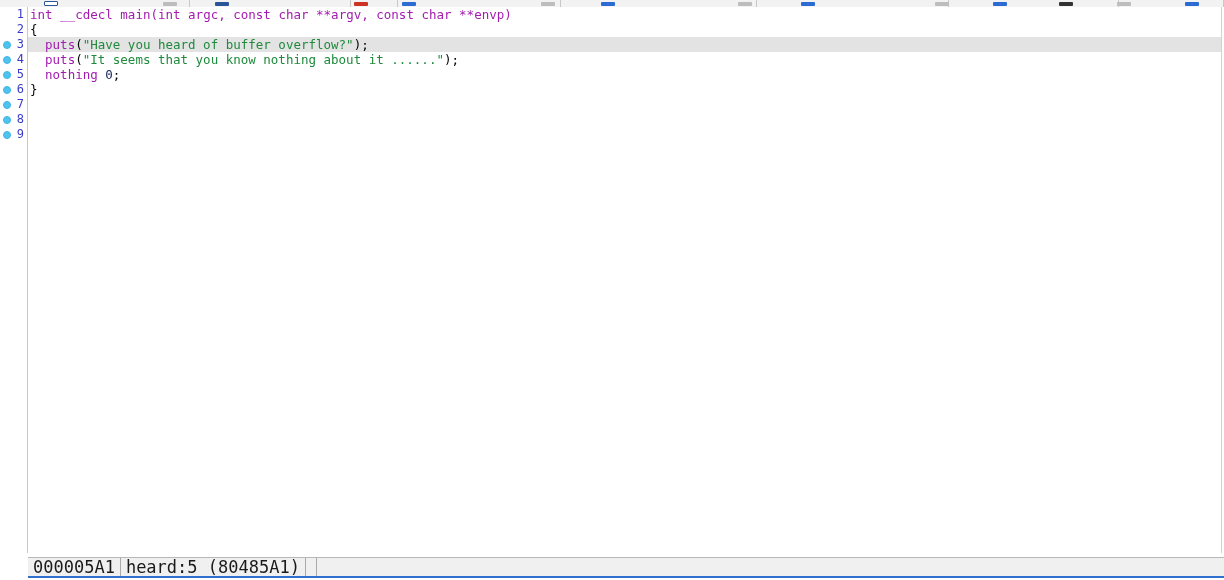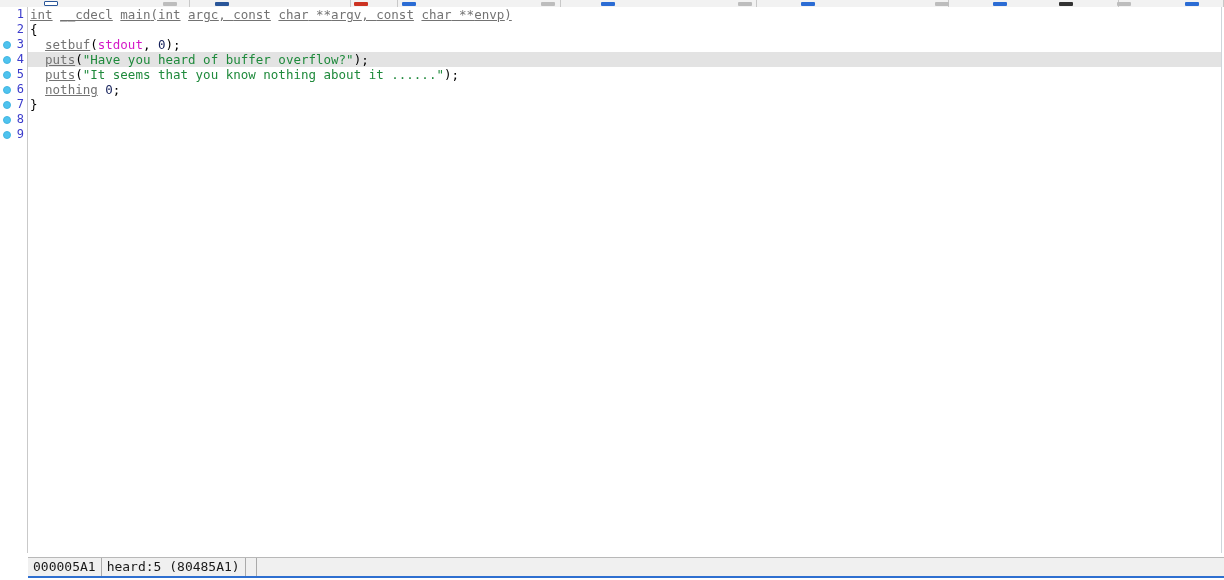--- a/index.html
+++ b/index.html
@@ -110,21 +110,21 @@
     font-family: "DejaVu Sans Mono", "Liberation Mono", monospace;
     font-size: 12.5px;
     padding-left: 2px;
     color: #000000;
   }
   .code-line.current {
     background: #e3e3e3;
   }
 
   
-  .t-kw    { color: #737373; text-decoration: underline; }
+  .t-kw    { color: #a21caf; }
   .t-str   { color: #1f8a3c; }          
   .t-num   { color: #14205a; }          
   .t-var   { color: #d419c8; }          
   .t-punc  { color: #000000; }
   .t-plain { color: #000000; }
 
   
   .edge-rail {
     position: absolute;
     top: 7px;
@@ -154,21 +154,21 @@
     height: 21px;
     background: #f0f0f0;
     border-top: 1px solid #b8b8b8;
     border-bottom: 2px solid #2e6fd0;
     box-sizing: border-box;
     display: flex;
     align-items: center;
   }
   .status-cell {
     font-family: "DejaVu Sans Mono", "Liberation Mono", monospace;
-    font-size: 13px;
+    font-size: 17px;
     color: #1a1a1a;
     padding: 0 5px;
     line-height: 18px;
     height: 18px;
     display: flex;
     align-items: center;
     border-right: 1px solid #aaaaaa;
     white-space: pre;
   }
   .status-cell.empty {
@@ -246,21 +246,20 @@
         <span class="lineno">8</span>
       </div>
       <div class="gutter-row">
         <span class="bp-dot"></span>
         <span class="lineno">9</span>
       </div>
     </div>
   <div class="code-surface" id="code-surface">
       <div class="code-line"><span class="t-kw">int</span><span class="t-plain"> </span><span class="t-kw">__cdecl</span><span class="t-plain"> </span><span class="t-kw">main</span><span class="t-kw">(</span><span class="t-kw">int</span><span class="t-plain"> </span><span class="t-kw">argc</span><span class="t-kw">, </span><span class="t-kw">const</span><span class="t-plain"> </span><span class="t-kw">char</span><span class="t-kw"> **</span><span class="t-kw">argv</span><span class="t-kw">, </span><span class="t-kw">const</span><span class="t-plain"> </span><span class="t-kw">char</span><span class="t-kw"> **</span><span class="t-kw">envp</span><span class="t-kw">)</span></div>
       <div class="code-line"><span class="t-punc">{</span></div>
-      <div class="code-line"><span class="t-plain">  </span><span class="t-kw">setbuf</span><span class="t-punc">(</span><span class="t-var">stdout</span><span class="t-punc">, </span><span class="t-num">0</span><span class="t-punc">);</span></div>
       <div class="code-line current"><span class="t-plain">  </span><span class="t-kw">puts</span><span class="t-punc">(</span><span class="t-str">"Have you heard of buffer overflow?"</span><span class="t-punc">);</span></div>
       <div class="code-line"><span class="t-plain">  </span><span class="t-kw">puts</span><span class="t-punc">(</span><span class="t-str">"It seems that you know nothing about it ......"</span><span class="t-punc">);</span></div>
       <div class="code-line"><span class="t-plain">  </span><span class="t-kw">nothing</span><span class="t-plain"> </span><span class="t-num">0</span><span class="t-punc">;</span></div>
       <div class="code-line"><span class="t-punc">}</span></div>
     </div>
 </div>
 <div class="edge-rail"></div>
 
 <div class="statusbar">
   <div class="status-inner">

